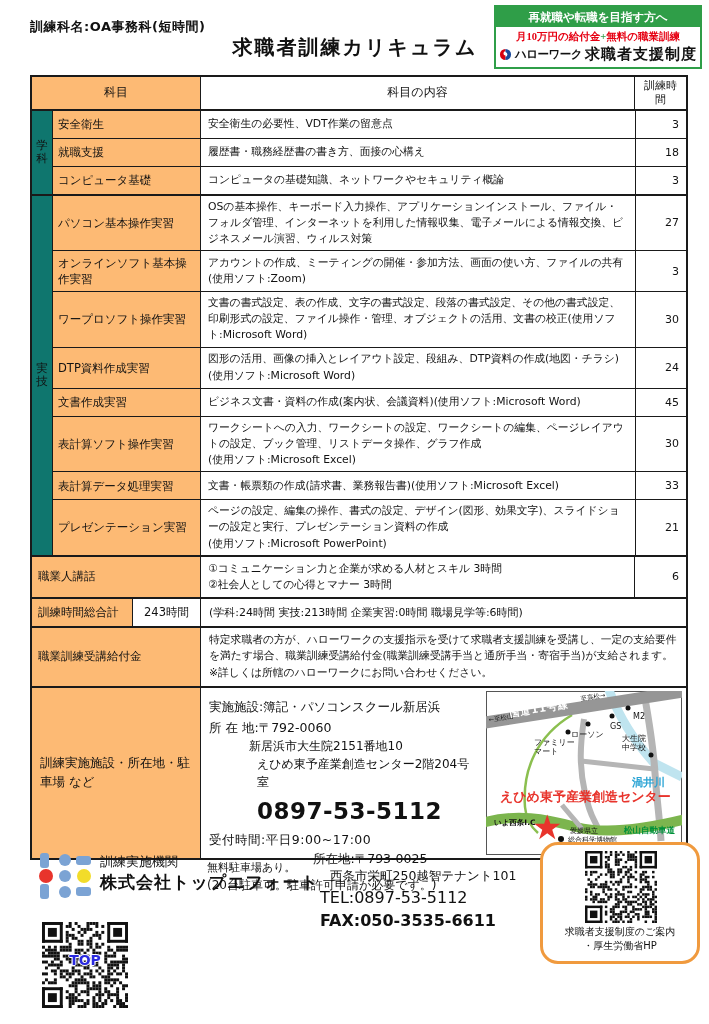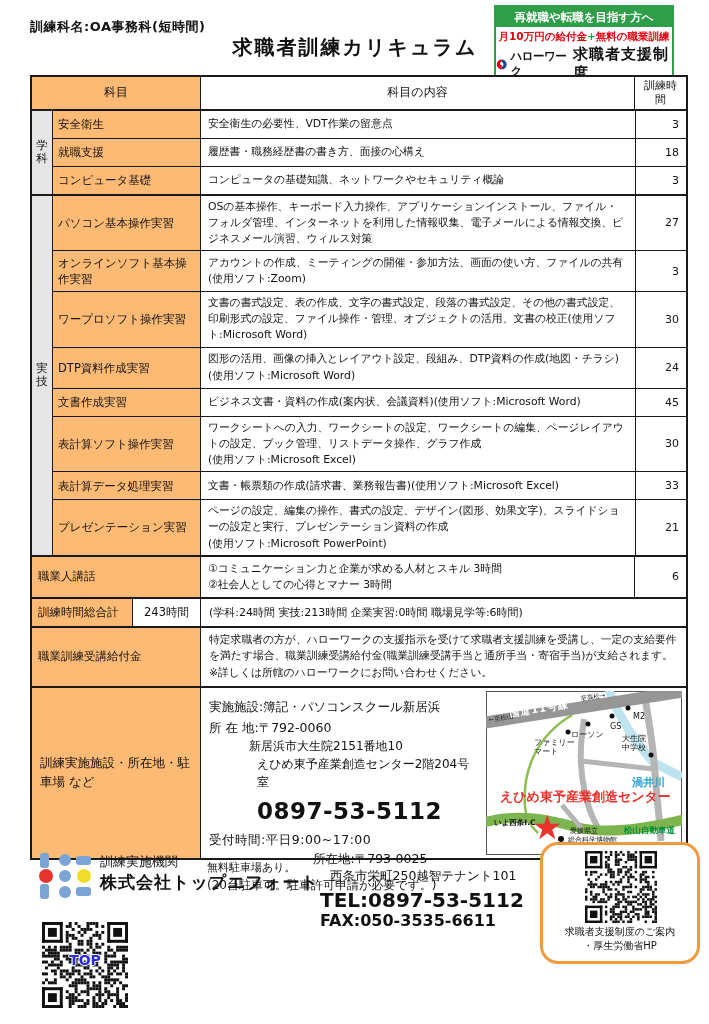--- a/index.html
+++ b/index.html
@@ -4,21 +4,21 @@
 <style>
   html,body{margin:0;padding:0;}
   body{width:709px;height:1024px;background:#ffffff;color:#111;
        font-family:"DejaVu Sans","Liberation Sans",sans-serif;position:relative;overflow:hidden;}
   .page{position:absolute;inset:0;}
 
   
   .course-label{position:absolute;left:30px;top:18px;font-size:13px;font-weight:bold;letter-spacing:.5px;}
   .page-title{position:absolute;left:150px;width:410px;top:34px;text-align:center;
               font-size:20px;font-weight:bold;letter-spacing:2px;}
-  .promo{position:absolute;left:494px;top:5px;width:180px;border:2px solid #2f9e48;background:#fff;box-sizing:border-box;}
+  .promo{position:absolute;left:494px;top:5px;width:208px;border:2px solid #2f9e48;background:#fff;box-sizing:border-box;font-family:Liberation Serif, serif;}
   .promo-banner{background:#2f9e48;color:#fff;font-size:11.5px;font-weight:bold;text-align:center;padding:3px 0 2px;}
   .promo-line1{color:#e60012;font-weight:bold;font-size:10.5px;text-align:center;padding:3px 1px 0;white-space:nowrap;}
   .promo-line1 .plus{color:#2f9e48;}
   .promo-brand{display:flex;align-items:center;justify-content:center;gap:3px;padding:1px 0 3px;font-weight:bold;}
   .brand-name{font-size:11.5px;letter-spacing:-.5px;}
   .brand-suffix{font-size:15px;letter-spacing:1px;}
 
   
   .ctable{position:absolute;left:30px;top:75px;width:654px;border:2px solid #1a1a1a;background:#fff;box-sizing:content-box;}
   .trow,.thead,.grow{display:flex;align-items:stretch;}
@@ -26,21 +26,21 @@
   .cell{box-sizing:border-box;display:flex;align-items:center;}
   .bl{border-left:1px solid #1a1a1a;}
   .bt{border-top:1px solid #1a1a1a;}
   .bt2{border-top:2px solid #1a1a1a;}
   .cyan{background:#fdba74;}
   .th{justify-content:center;font-size:12px;font-weight:normal;text-align:center;}
   .th-subject{width:168px;}
   .th-content{flex:1;}
   .th-hours{width:52px;font-size:11px;line-height:1.25;padding:2px 8px;}
   .tgroup{display:flex;}
-  .gcell{width:20px;background:#e5e5e5;display:flex;align-items:center;justify-content:center;
+  .gcell{width:20px;background:#0f766e;display:flex;align-items:center;justify-content:center;
          font-size:11.5px;line-height:1.15;text-align:center;}
   .grows{flex:1;display:flex;flex-direction:column;}
   .c-subject{width:148px;font-size:11.5px;padding:2px 5px;line-height:1.4;}
   .c-content{flex:1;font-size:10.8px;line-height:1.5;padding:3px 7px;white-space:pre-line;}
   .c-hours{width:51px;font-size:11px;justify-content:flex-end;padding-right:7px;}
   .h1{min-height:27px;} .h2{min-height:40px;} .h3{min-height:54px;}
   .c-merged{width:168px;font-size:11.5px;padding:2px 6px;}
   .c-total-label{width:100px;font-size:11.5px;padding:2px 6px;}
   .c-total-value{width:68px;font-size:11.5px;justify-content:center;}
   .c-breakdown{flex:1;font-size:11px;padding:2px 8px;}
@@ -59,21 +59,21 @@
   .fac-park1{font-size:11px;margin-top:10px;margin-left:-2px;}
   .fac-park2{font-size:12px;margin-left:-2px;}
   .mapbox{position:absolute;right:4px;top:3px;}
 
   
   .org-label{position:absolute;left:100px;top:853px;font-size:13px;}
   .org-name{position:absolute;left:100px;top:871px;font-size:17px;font-weight:bold;letter-spacing:1px;}
   .logo{position:absolute;left:36px;top:851px;}
   .addr1{position:absolute;left:313px;top:851px;font-size:12.5px;}
   .addr2{position:absolute;left:330px;top:868px;font-size:12.5px;}
-  .tel{position:absolute;left:320px;top:888px;font-size:20px;font-weight:bold;}
+  .tel{position:absolute;left:320px;top:888px;font-size:16px;font-weight:normal;}
   .fax{position:absolute;left:320px;top:911px;font-size:16px;font-weight:bold;}
   .qr-left{position:absolute;left:42px;top:922px;width:86px;height:86px;}
   .qr-top-label{position:absolute;left:42px;top:952px;width:86px;text-align:center;
                 color:#2a2ae0;font-weight:bold;font-size:14px;
                 text-shadow:-1px 0 #fff,1px 0 #fff,0 -1px #fff,0 1px #fff;}
   .orange-box{position:absolute;left:540px;top:842px;width:160px;height:122px;border:3px solid #f09a3e;
               border-radius:18px;box-sizing:border-box;background:#fff;}
   .qr-right{position:absolute;left:42px;top:6px;width:72px;height:72px;}
   .orange-caption{position:absolute;left:0;right:0;top:80px;text-align:center;font-size:10px;line-height:1.35;}
   .contact{position:absolute;left:138px;top:1038px;font-size:20px;font-weight:bold;white-space:nowrap;}

